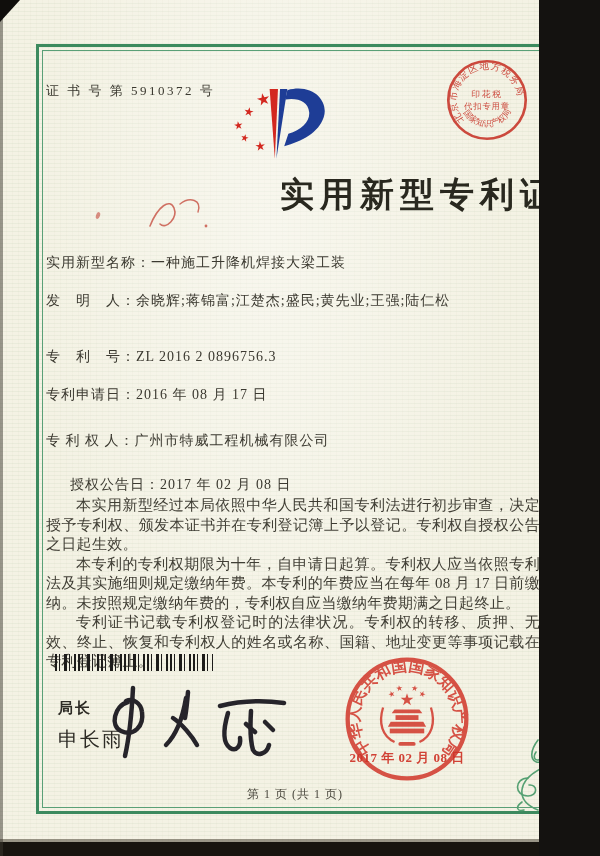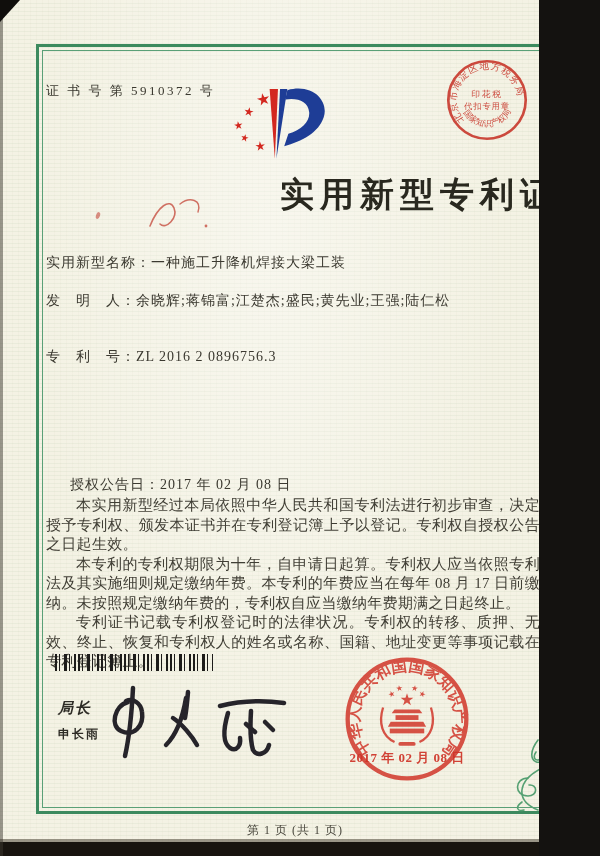--- a/index.html
+++ b/index.html
@@ -23,24 +23,24 @@
   .paras{left:46px;top:496px;width:494px;font-size:15px;line-height:19.5px;color:#403e35;letter-spacing:0.3px;text-align:justify;}
   .paras p{margin:0;text-indent:2em;}
   .barcode{left:55px;top:654px;width:158px;height:17px;
     background:repeating-linear-gradient(90deg,
       #1d1c1a 0 2px, transparent 2px 4px,
       #1d1c1a 4px 5px, transparent 5px 9px,
       #1d1c1a 9px 12px, transparent 12px 14px,
       #1d1c1a 14px 15px, transparent 15px 19px,
       #1d1c1a 19px 21px, transparent 21px 23px);
   }
-  .sig-title{left:58px;top:699px;font-size:15px;font-weight:700;color:#2e2c26;font-family:"Liberation Sans","DejaVu Sans",sans-serif;letter-spacing:2px;font-style:italic;}
-  .sig-name{left:58px;top:726px;font-size:12px;font-weight:700;color:#2e2c26;font-family:"Liberation Sans","DejaVu Sans",sans-serif;letter-spacing:2px;}
+  .sig-title{left:58px;top:699px;font-size:15px;font-weight:700;color:#2e2c26;font-family:"Liberation Sans","DejaVu Sans",sans-serif;letter-spacing:2px;}
+  .sig-name{left:58px;top:726px;font-size:20px;font-weight:400;color:#2e2c26;font-family:"Liberation Sans","DejaVu Sans",sans-serif;letter-spacing:2px;}
   .seal-date{left:340px;top:749px;width:134px;text-align:center;font-size:13px;font-weight:700;color:#cf3327;letter-spacing:0.5px;opacity:0.92;}
-  .footer{left:0;top:786px;width:590px;text-align:center;font-size:12px;color:#4a483e;letter-spacing:1px;margin-top:36px;}
+  .footer{left:0;top:786px;width:590px;text-align:center;font-size:12px;color:#4a483e;letter-spacing:1px;}
   .edge-bottom{left:0;top:842px;width:600px;height:14px;background:#18140f;}
   .edge-bottom-soft{left:0;top:839px;width:600px;height:4px;background:rgba(80,72,58,0.55);}
   .edge-right{left:594px;top:18px;width:6px;height:838px;background:#171311;}
   .edge-left{left:0;top:0;width:3px;height:856px;background:rgba(60,55,48,0.5);}
   .corner-tl{left:0;top:0;width:20px;height:22px;background:#100e0c;clip-path:polygon(0 0,100% 0,0 100%);}
   .corner-tr{left:566px;top:0;width:34px;height:36px;background:#100e0c;clip-path:polygon(18% 0,100% 0,100% 100%);}
   .ink-dot{left:96px;top:212px;width:4px;height:7px;background:#c0392b;opacity:.55;border-radius:50%;transform:rotate(18deg);}
   svg{display:block;}
 </style>
 </head>
@@ -94,20 +94,26 @@
   <div class="abs ink-dot"></div>
 
   <div class="abs field" style="top:254px;">
     <span class="lab">实用新型名称：</span><span class="val">一种施工升降机焊接大梁工装</span>
   </div>
   <div class="abs field" style="top:292px;">
     <span class="lab">发　明　人：</span><span class="val">余晓辉;蒋锦富;江楚杰;盛民;黄先业;王强;陆仁松</span>
   </div>
   <div class="abs field" style="top:348px;">
     <span class="lab">专　利　号：</span><span class="val">ZL 2016 2 0896756.3</span>
+  </div>
+  <div class="abs field" style="top:386px;">
+    <span class="lab">专利申请日：</span><span class="val">2016 年 08 月 17 日</span>
+  </div>
+  <div class="abs field" style="top:432px;">
+    <span class="lab">专 利 权 人：</span><span class="val">广州市特威工程机械有限公司</span>
   </div>
   <div class="abs field" style="top:476px;margin-left:24px;">
     <span class="lab">授权公告日：</span><span class="val">2017 年 02 月 08 日</span>
   </div>
 
   <div class="abs paras">
     <p>本实用新型经过本局依照中华人民共和国专利法进行初步审查，决定授予专利权、颁发本证书并在专利登记簿上予以登记。专利权自授权公告之日起生效。</p>
     <p>本专利的专利权期限为十年，自申请日起算。专利权人应当依照专利法及其实施细则规定缴纳年费。本专利的年费应当在每年 08 月 17 日前缴纳。未按照规定缴纳年费的，专利权自应当缴纳年费期满之日起终止。</p>
     <p>专利证书记载专利权登记时的法律状况。专利权的转移、质押、无效、终止、恢复和专利权人的姓名或名称、国籍、地址变更等事项记载在专利登记簿上。</p>
   </div>

